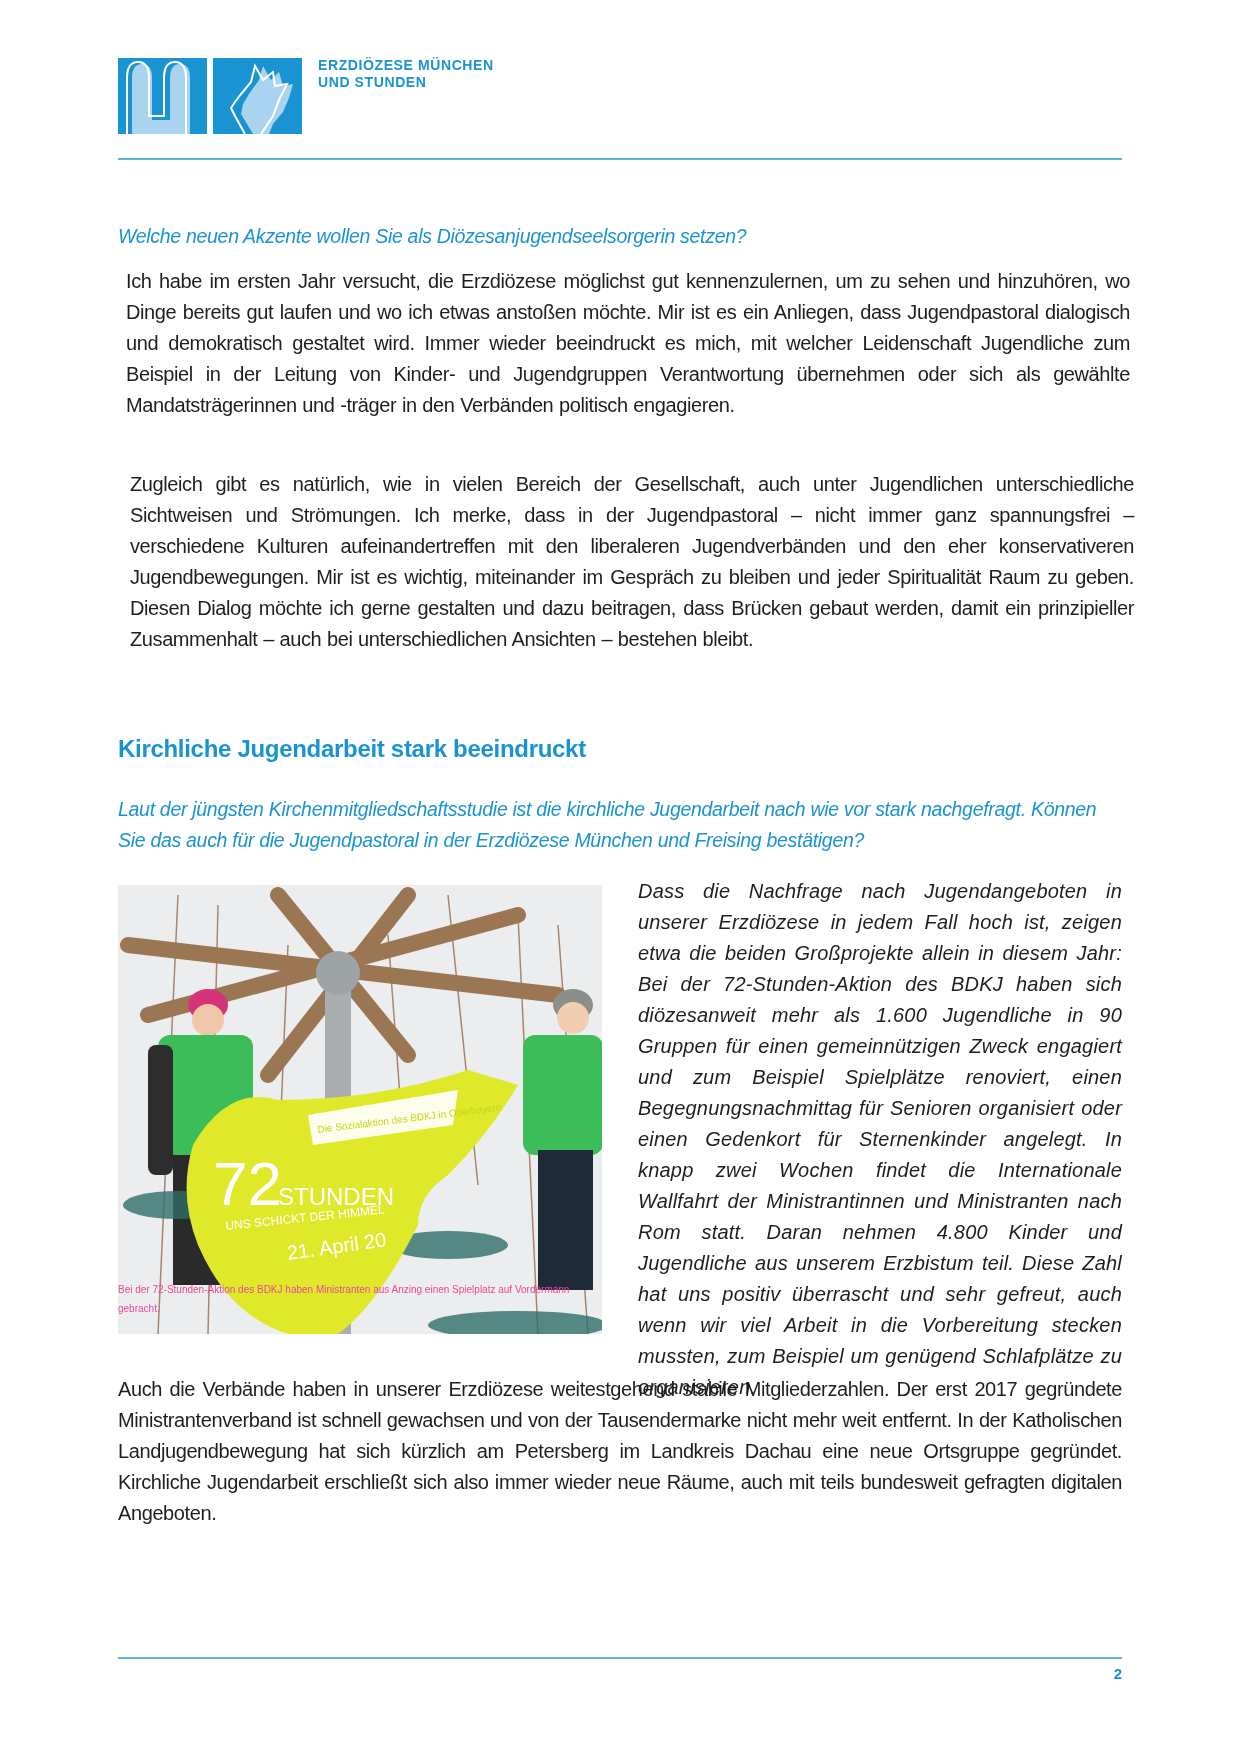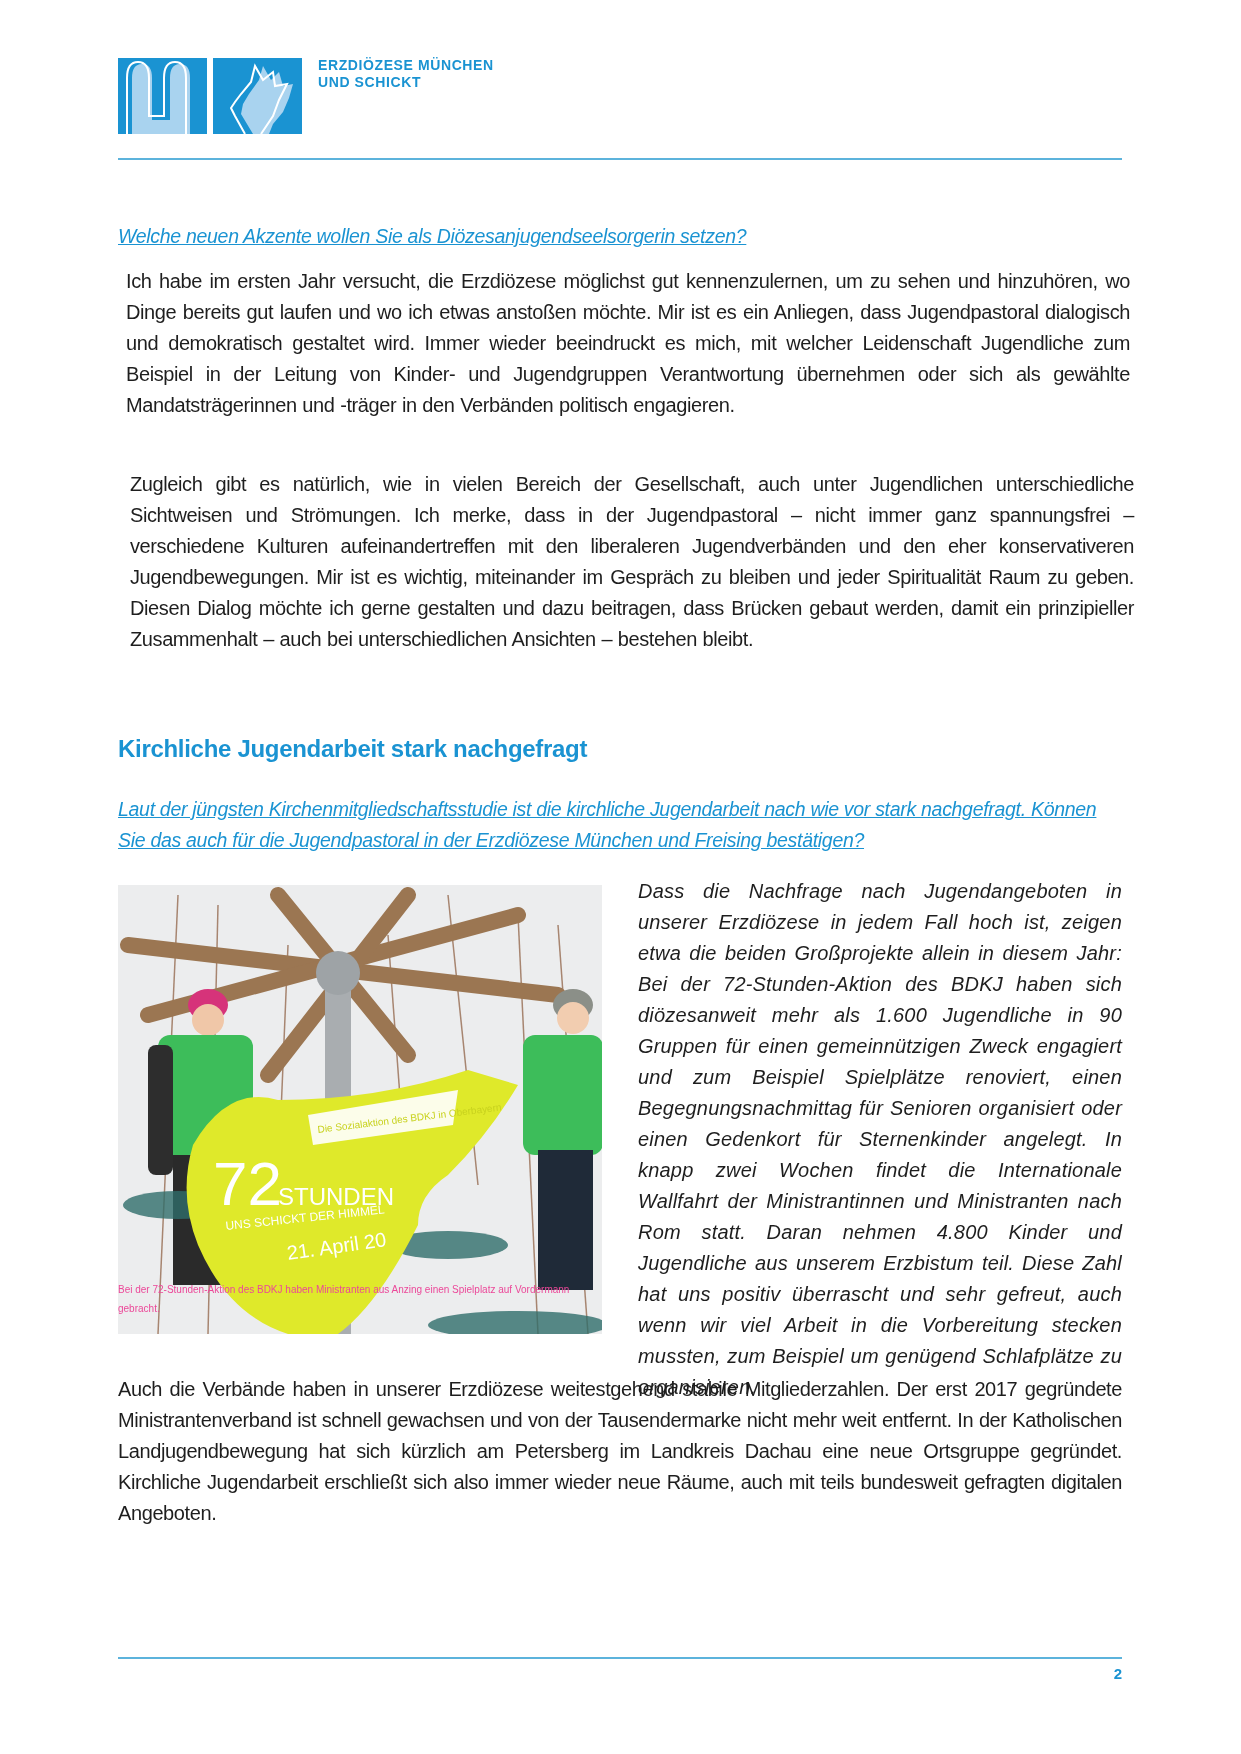--- a/index.html
+++ b/index.html
@@ -11,21 +11,21 @@
   .logo-box svg { position: absolute; left: 0; top: 0; width: 100%; height: 100%; }
   .logo-text { position: absolute; left: 318px; top: 57px; color: #1a93d2; font-weight: bold;
                font-size: 14px; line-height: 17px; letter-spacing: 0.6px; }
 
   .rule { position: absolute; left: 118px; width: 1004px; height: 2px; background: #5cb3dc; }
   .rule.top { top: 158px; }
   .rule.bottom { top: 1657px; height: 1.5px; }
 
   .content { position: absolute; left: 118px; width: 1004px; }
   .q { color: #1a93d2; font-style: italic; font-size: 19.5px; line-height: 31px; margin: 0;
-       font-family: "Liberation Sans", sans-serif; letter-spacing: -0.3px; text-decoration: underline; }
+       font-family: "Liberation Sans", sans-serif; letter-spacing: -0.3px; }
   .p { font-size: 20px; line-height: 31px; margin: 0; text-align: justify; letter-spacing: -0.4px; word-spacing: 0.5px; }
   .h2 { color: #1a93d2; font-weight: bold; font-size: 24px; line-height: 30px; margin: 0; letter-spacing: -0.3px; }
 
   #q1 { top: 221px; }
   #p1 { top: 266px; margin-left: 8px; }
   #p2 { top: 469px; margin-left: 12px; }
   #h2 { top: 734px; }
   #q2 { top: 794px; }
 
   .photo { position: absolute; left: 118px; top: 885px; width: 484px; height: 449px; overflow: hidden; background: #e9ebec; }
@@ -52,30 +52,30 @@
   </div>
   <div class="logo-box">
     <svg viewBox="0 0 89 76" preserveAspectRatio="none">
       <path d="M40 76 L28 56 L30 46 L36 36 L46 22 L50 8 L58 22 L66 14 L70 28 L80 26 L76 40 L70 54 L60 66 L56 76 Z" fill="#a9d3ef"></path>
       <path d="M32 76 L22 58 L18 50 L22 44 L28 36 L38 24 L42 8 L50 22 L60 14 L62 28 L74 26 L66 42 L60 58 L48 76" fill="none" stroke="#ffffff" stroke-width="2"></path>
     </svg>
   </div>
 </div>
 <div class="logo-text">
   <div>ERZDIÖZESE MÜNCHEN</div>
-  <div>UND SCHICKT</div>
+  <div>UND STUNDEN</div>
 </div>
 
 <div class="rule top"></div>
 
 <p class="content q" id="q1">Welche neuen Akzente wollen Sie als Diözesanjugendseelsorgerin setzen?</p>
 <p class="content p" id="p1">Ich habe im ersten Jahr versucht, die Erzdiözese möglichst gut kennenzulernen, um zu sehen und hinzuhören, wo Dinge bereits gut laufen und wo ich etwas anstoßen möchte. Mir ist es ein Anliegen, dass Jugendpastoral dialogisch und demokratisch gestaltet wird. Immer wieder beeindruckt es mich, mit welcher Leidenschaft Jugendliche zum Beispiel in der Leitung von Kinder- und Jugendgruppen Verantwortung übernehmen oder sich als gewählte Mandatsträgerinnen und -träger in den Verbänden politisch engagieren.</p>
 <p class="content p" id="p2">Zugleich gibt es natürlich, wie in vielen Bereich der Gesellschaft, auch unter Jugendlichen unterschiedliche Sichtweisen und Strömungen. Ich merke, dass in der Jugendpastoral – nicht immer ganz spannungsfrei – verschiedene Kulturen aufeinandertreffen mit den liberaleren Jugendverbänden und den eher konservativeren Jugendbewegungen. Mir ist es wichtig, miteinander im Gespräch zu bleiben und jeder Spiritualität Raum zu geben. Diesen Dialog möchte ich gerne gestalten und dazu beitragen, dass Brücken gebaut werden, damit ein prinzipieller Zusammenhalt – auch bei unterschiedlichen Ansichten – bestehen bleibt.</p>
 
-<h2 class="content h2" id="h2">Kirchliche Jugendarbeit stark nachgefragt</h2>
+<h2 class="content h2" id="h2">Kirchliche Jugendarbeit stark beeindruckt</h2>
 <p class="content q" id="q2">Laut der jüngsten Kirchenmitgliedschaftsstudie ist die kirchliche Jugendarbeit nach wie vor stark nachgefragt. Können Sie das auch für die Jugendpastoral in der Erzdiözese München und Freising bestätigen?</p>
 
 <div class="photo">
   <svg viewBox="0 0 484 449" preserveAspectRatio="none">
     <rect width="484" height="449" fill="#ecedee"></rect>
 
     <g stroke="#8a5a3c" stroke-width="1.5" opacity="0.7">
       <line x1="60" y1="10" x2="40" y2="449"></line>
         <line x1="100" y1="20" x2="90" y2="449"></line>
       <line x1="170" y1="60" x2="160" y2="300"></line>

